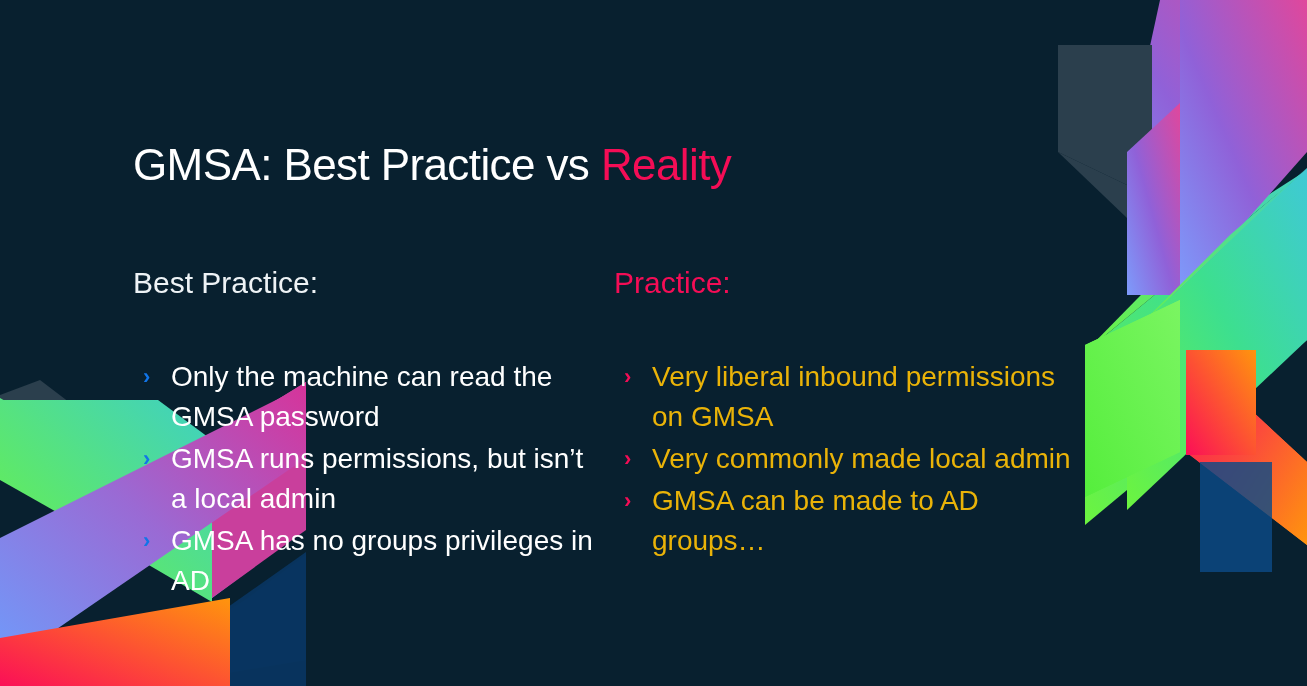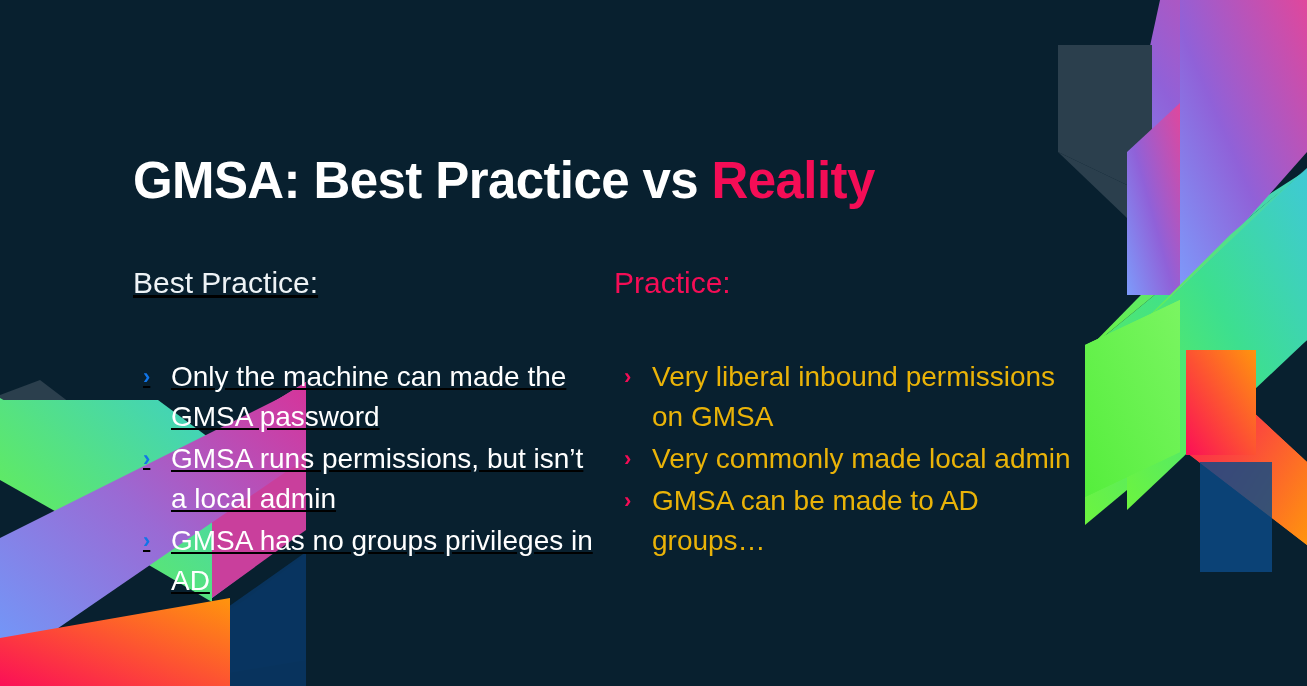--- a/index.html
+++ b/index.html
@@ -22,36 +22,35 @@
   .deco-layer {
     position:absolute; inset:0;
     pointer-events:none;
   }
   .deco-layer svg { display:block; width:1307px; height:686px; }
 
   
   .title {
     position:absolute;
     left:133px; top:142px;
-    font-size:51px;
-    font-weight:bold;
+    font-size:44px;
+    font-weight:normal;
     letter-spacing:-0.6px;
     line-height:1.05;
     white-space:nowrap;
     color:#ffffff;
-    margin-top:12px;
   }
   .title .accent { color:#f40d56; }
 
   
   .col {
     position:absolute;
     top:266px;
   }
-  .col-left  { left:133px; width:470px;text-decoration:underline; }
+  .col-left  { left:133px; width:470px; }
   .col-right { left:614px; width:460px; }
 
   .col-head {
     font-size:30px;
     line-height:1.15;
     font-weight:400;
     margin-bottom:56px;
     white-space:nowrap;
   }
   .col-left  .col-head { color:#eef3f6; }
@@ -191,21 +190,21 @@
   <h1 class="title">
     <span>GMSA: Best Practice vs </span><span class="accent">Reality</span>
   </h1>
 
   <section class="col col-left">
     <h2 class="col-head">Best Practice:</h2>
     <ul class="bullets">
 
       <li class="bullet">
         <span class="chev">›</span>
-        <span class="btext">Only the machine can made the GMSA password</span>
+        <span class="btext">Only the machine can read the GMSA password</span>
       </li>
 
       <li class="bullet">
         <span class="chev">›</span>
         <span class="btext">GMSA runs permissions, but isn’t a local admin</span>
       </li>
 
       <li class="bullet">
         <span class="chev">›</span>
         <span class="btext">GMSA has no groups privileges in AD</span>

